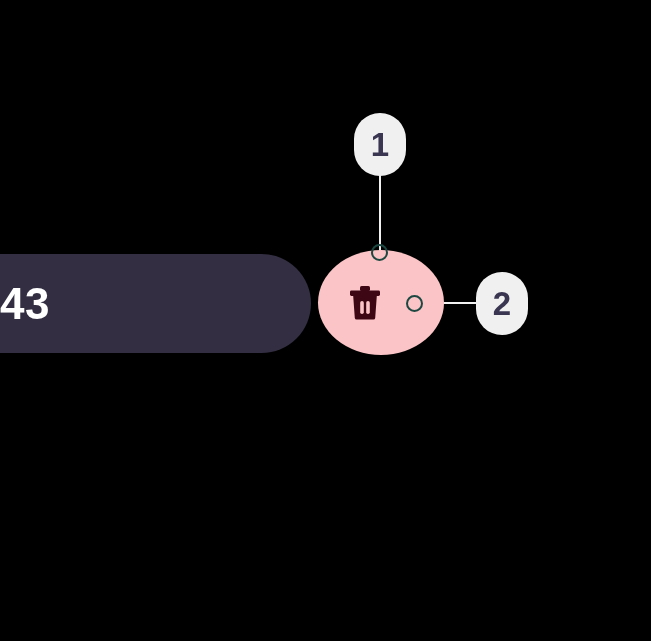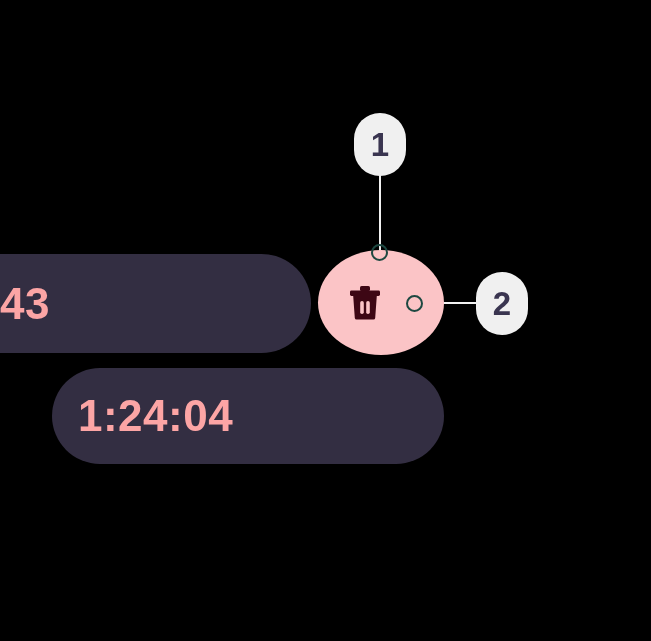--- a/index.html
+++ b/index.html
@@ -19,21 +19,21 @@
   
   .chip {
     position: absolute;
     background: #332E42;
     border-radius: 999px;
     display: flex;
     align-items: center;
     box-sizing: border-box;
   }
   .chip-label {
-    color: #fca5a5;
+    color: #ffffff;
     font-size: 44px;
     font-weight: 700;
     letter-spacing: 0.5px;
     white-space: nowrap;
     line-height: 1;
   }
 
   #chip-count {
     left: -150px;
     top: 254px;
@@ -120,23 +120,20 @@
 </style>
 </head>
 <body>
 
 <div id="stage">
 
   <div class="chip" id="chip-count">
     <span class="chip-label">43</span>
   </div>
 
-  <div class="chip" id="chip-duration">
-    <span class="chip-label">1:24:04</span>
-  </div>
 
   <div class="connector" id="connector-vertical"></div>
   <div class="connector" id="connector-horizontal"></div>
 
   <div id="delete-button">
     <span class="trash-wrap">
       <svg width="30" height="34" viewBox="0 0 30 34" xmlns="http://www.w3.org/2000/svg">
 
         <rect x="0" y="4.5" width="30" height="5.5" rx="1.4" fill="#3D0714"></rect>
 

